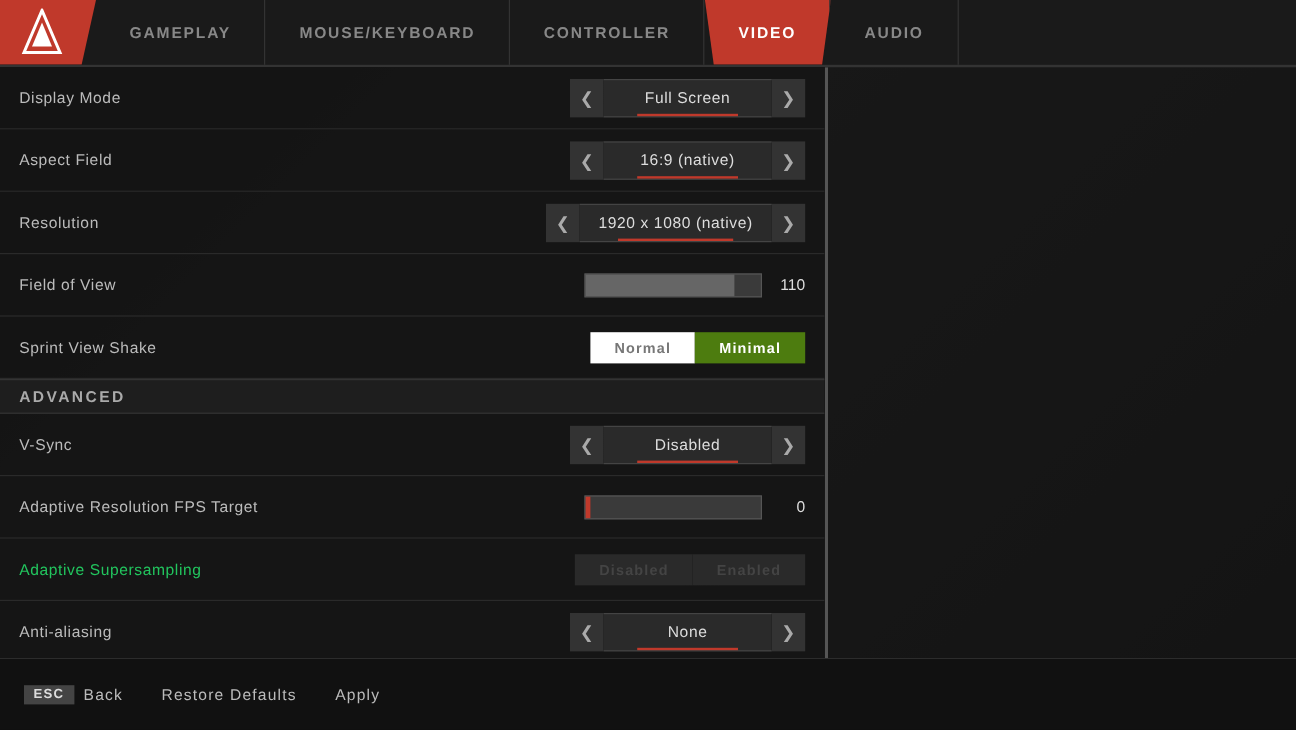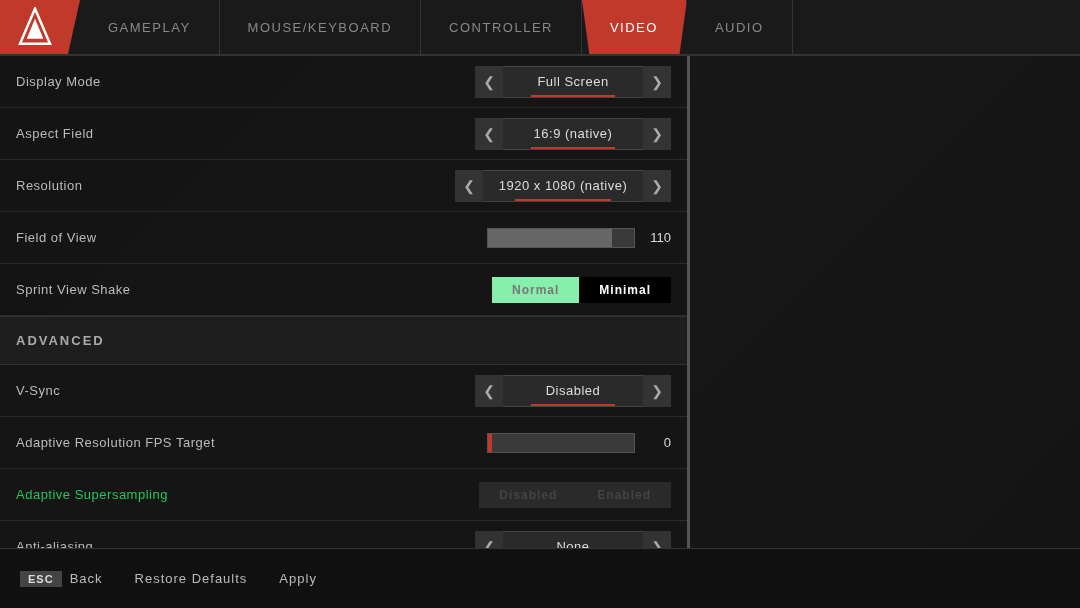--- a/index.html
+++ b/index.html
@@ -56,21 +56,21 @@
       align-items: stretch;
       flex: 1;
     }
 
     .nav-tab {
       display: flex;
       align-items: center;
       justify-content: center;
       padding: 0 28px;
       font-size: 13px;
-      font-weight: 400;
+      font-weight: 700;
       letter-spacing: 1.5px;
       color: #888;
       cursor: pointer;
       text-transform: uppercase;
       position: relative;
       border-right: 1px solid #333;
     }
 
     .nav-tab.active {
       color: #fff;
@@ -185,26 +185,26 @@
       gap: 0;
     }
 
     .toggle-btn {
       padding: 6px 20px;
       font-size: 12px;
       font-weight: 600;
       letter-spacing: 1px;
       cursor: pointer;
       border: none;
-      background: #86efac;
+      background: #ffffff;
       color: #777;
     }
 
     .toggle-btn.active-red {
-      background: #000000;
+      background: #4d7c0f;
       color: #fff;
     }
 
     .toggle-btn.disabled-btn {
       background: #2a2a2a;
       color: #444;
     }
 
     
     .slider-container {
@@ -252,21 +252,21 @@
       left: 0;
       top: 0;
       bottom: 0;
       background: #c0392b;
       width: 3%;
     }
 
     
     .section-header {
       background: #1e1e1e;
-      padding: 16px 16px;
+      padding: 6px 16px;
       font-size: 13px;
       font-weight: 700;
       letter-spacing: 2px;
       color: #aaa;
       border-bottom: 1px solid #333;
       border-top: 1px solid #333;
     }
 
     
     .bottom-bar {

